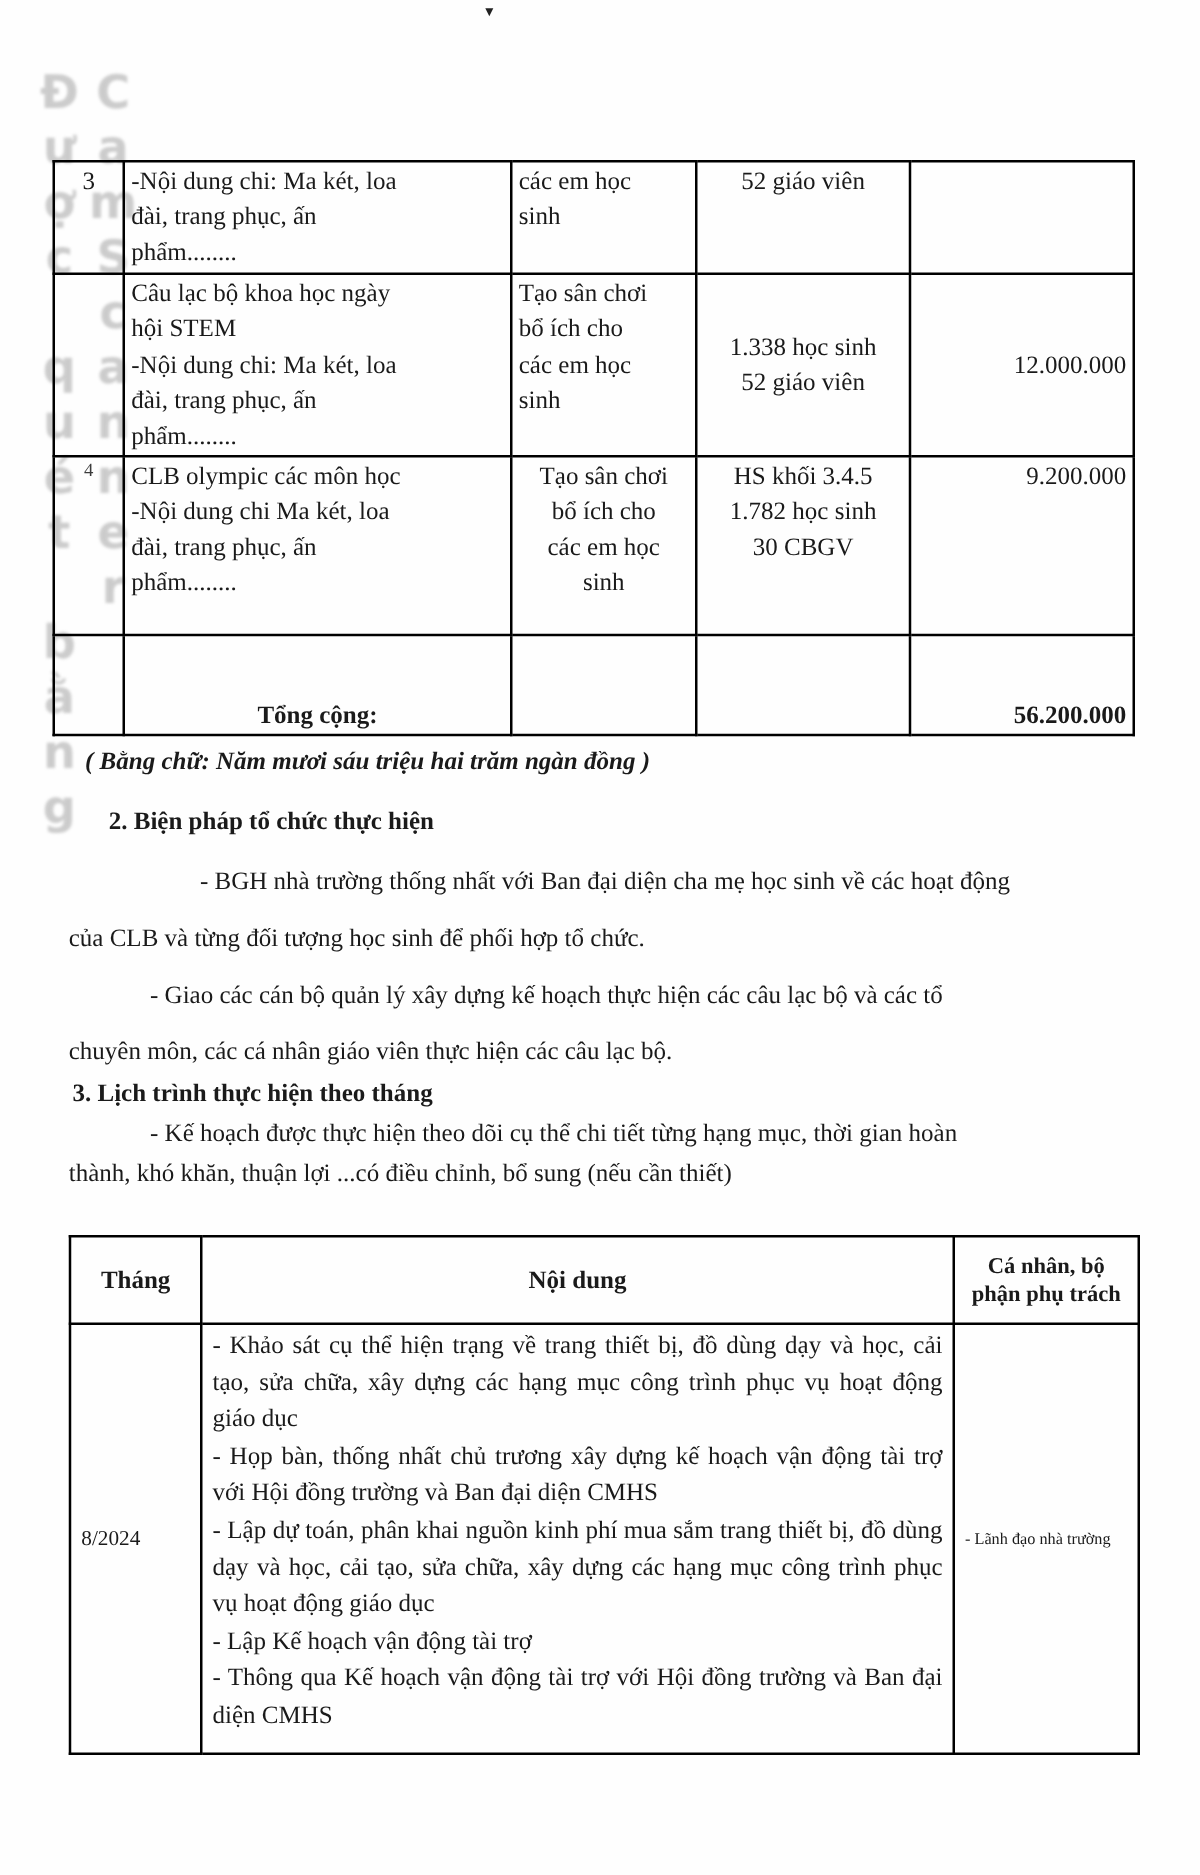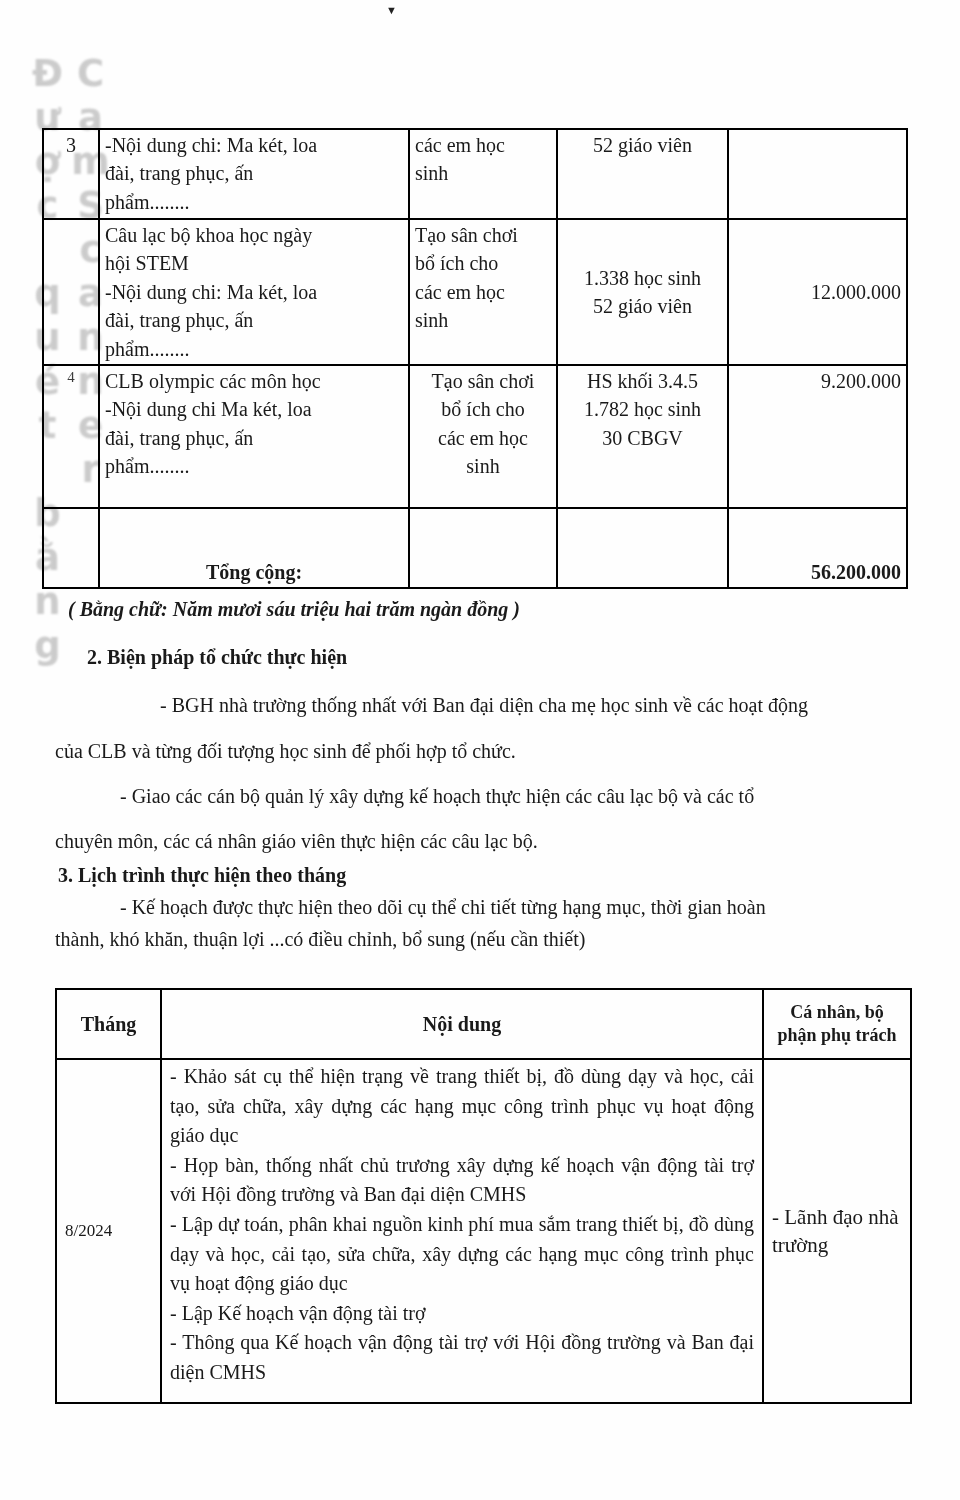--- a/index.html
+++ b/index.html
@@ -72,21 +72,21 @@
     position:absolute;left:55px;top:988px;
     width:855px;height:414px;
     font-size:20px;line-height:1.45;
   }
   .schedule-table td{padding:2px 8px;}
   .sched-head{font-weight:bold;text-align:center;vertical-align:middle;}
   .sched-head-small{font-size:18px;line-height:1.3;}
   .month-cell{text-align:left;vertical-align:middle;font-size:17px;font-family:Liberation Serif, serif;}
   .content-cell{text-align:justify;padding:4px 12px 4px 12px;line-height:1.48;}
   .content-cell div{margin:0;}
-  .resp-cell{vertical-align:middle;font-size:21px;line-height:1.35;padding-left:6px;}
+  .resp-cell{vertical-align:middle;font-size:13px;line-height:1.35;padding-left:6px;}
 </style>
 </head>
 <body>
 
 <div class="page">
 
   <div class="watermark">Được quét bằng CamScanner</div>
 
   <div class="artifact">▼</div>
 

